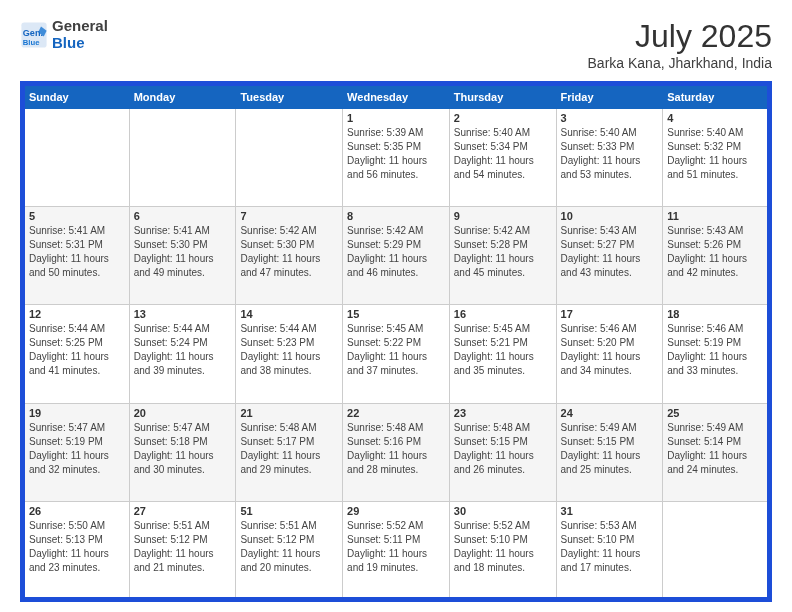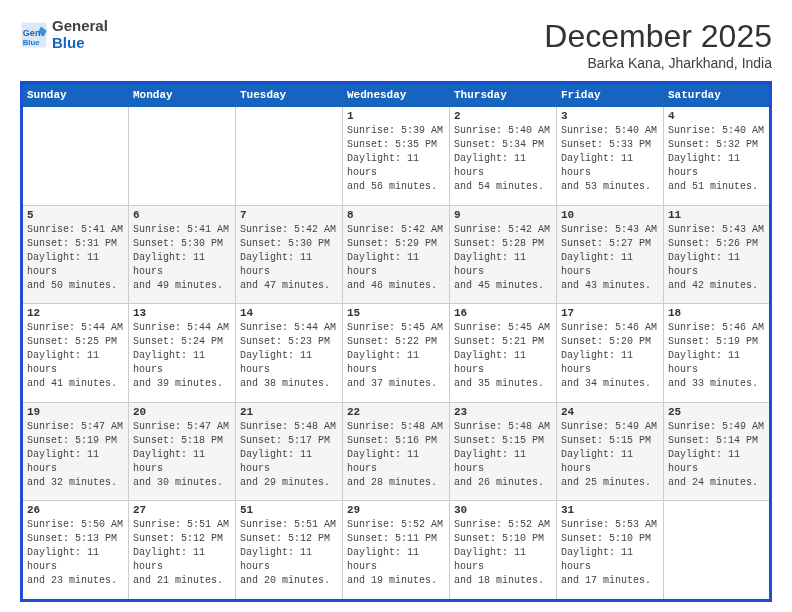--- a/index.html
+++ b/index.html
@@ -40,25 +40,24 @@
       font-size: 32px;
       font-weight: 300;
       color: #333;
     }
     .location-title {
       font-size: 14px;
       color: #404040;
     }
     .calendar {
       flex: 1;
-      border: 3px solid #1d4ed8;
+      border: 5px solid #1d4ed8;
       border-collapse: collapse;
       width: 100%;
       table-layout: fixed;
-      font-family: Liberation Mono, monospace;
     }
     .calendar th {
       background-color: #1565c0;
       color: #fff;
       font-size: 11px;
       font-weight: bold;
       padding: 5px 4px;
       text-align: left;
       border: 1px solid #1565c0;
     }
@@ -105,21 +104,21 @@
         <polygon points="30,8 38,14 34,22 26,16" fill="#1976d2" opacity="0.8"></polygon>
       </svg>
       <div>
         <div style="font-size:15px;font-weight:bold;color:#333;line-height:1.1;">
           <span style="color:#404040;">General</span>
         </div>
         <div style="font-size:15px;font-weight:bold;color:#1565c0;line-height:1.1;">Blue</div>
       </div>
     </div>
     <div class="title-block">
-      <div class="month-title">December 2025</div>
+      <div class="month-title">July 2025</div>
       <div class="location-title">Barka Kana, Jharkhand, India</div>
     </div>
   </div>
 
   <table class="calendar">
     <thead>
       <tr>
 
       <th>Sunday</th>
           <th>Monday</th>

